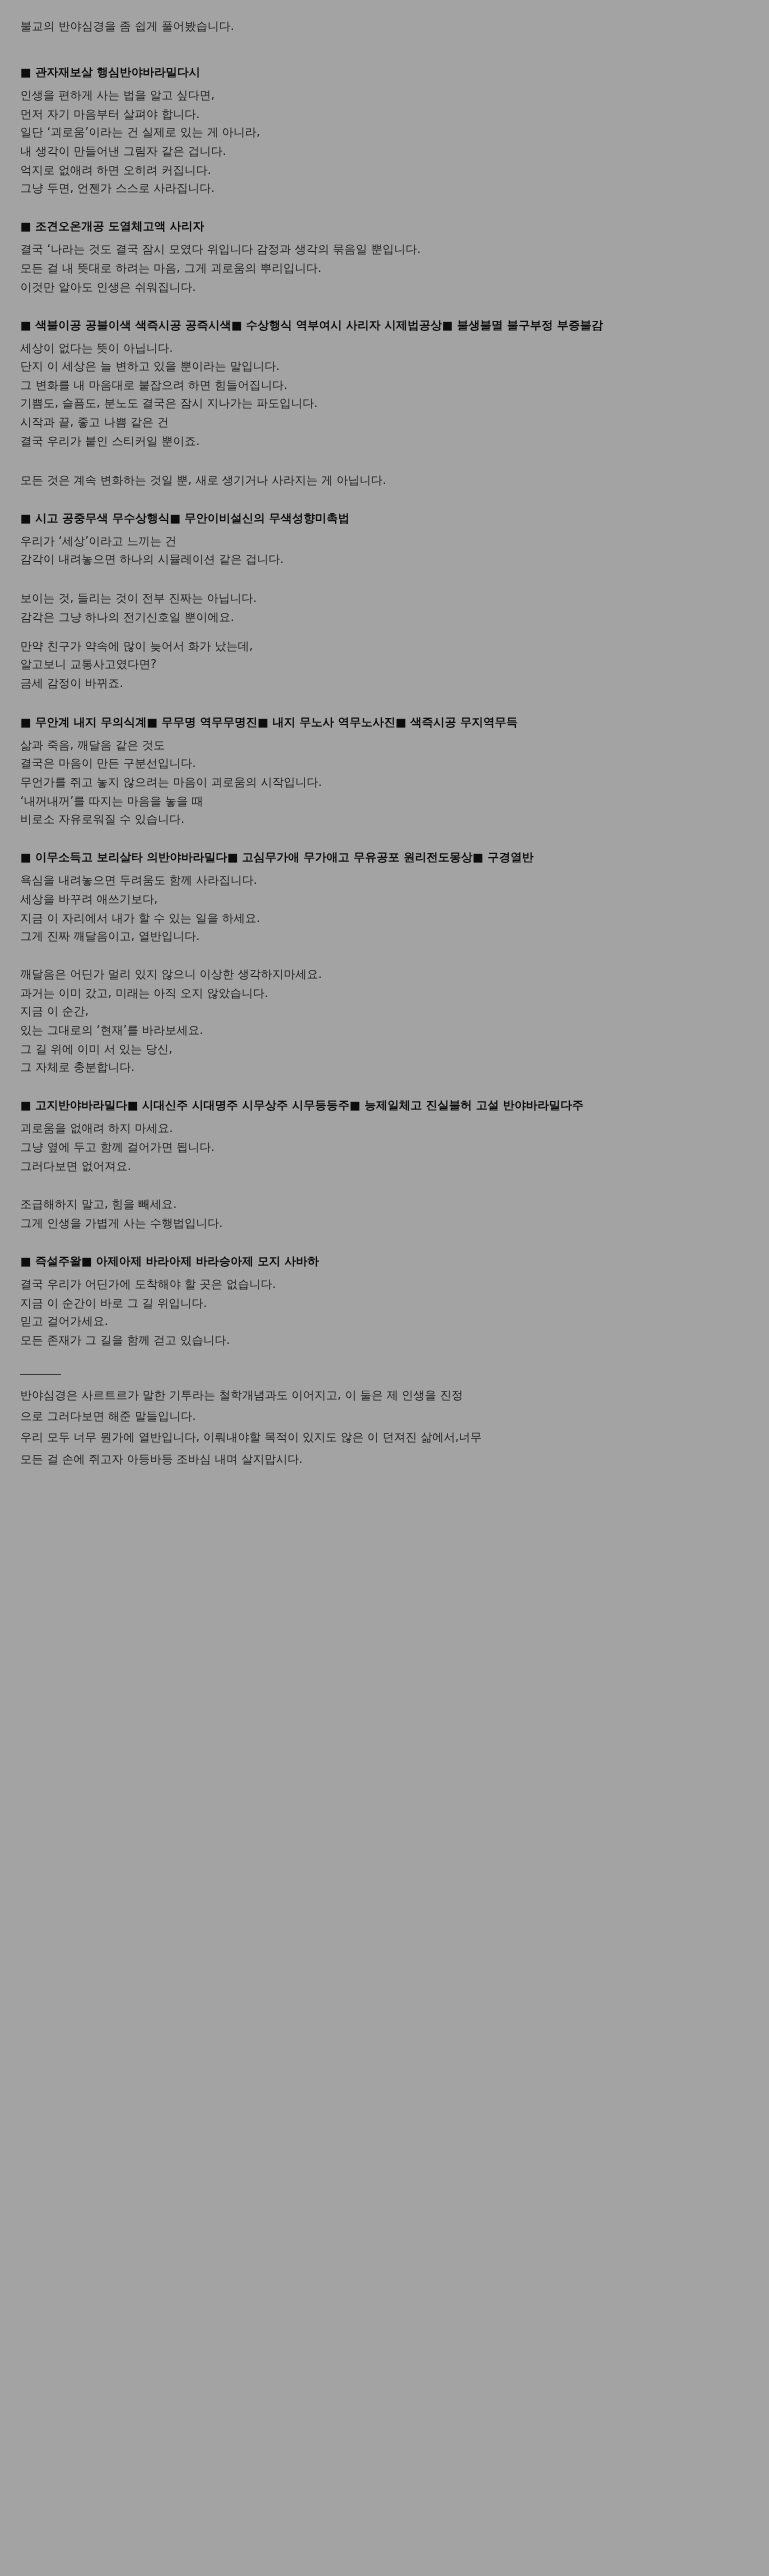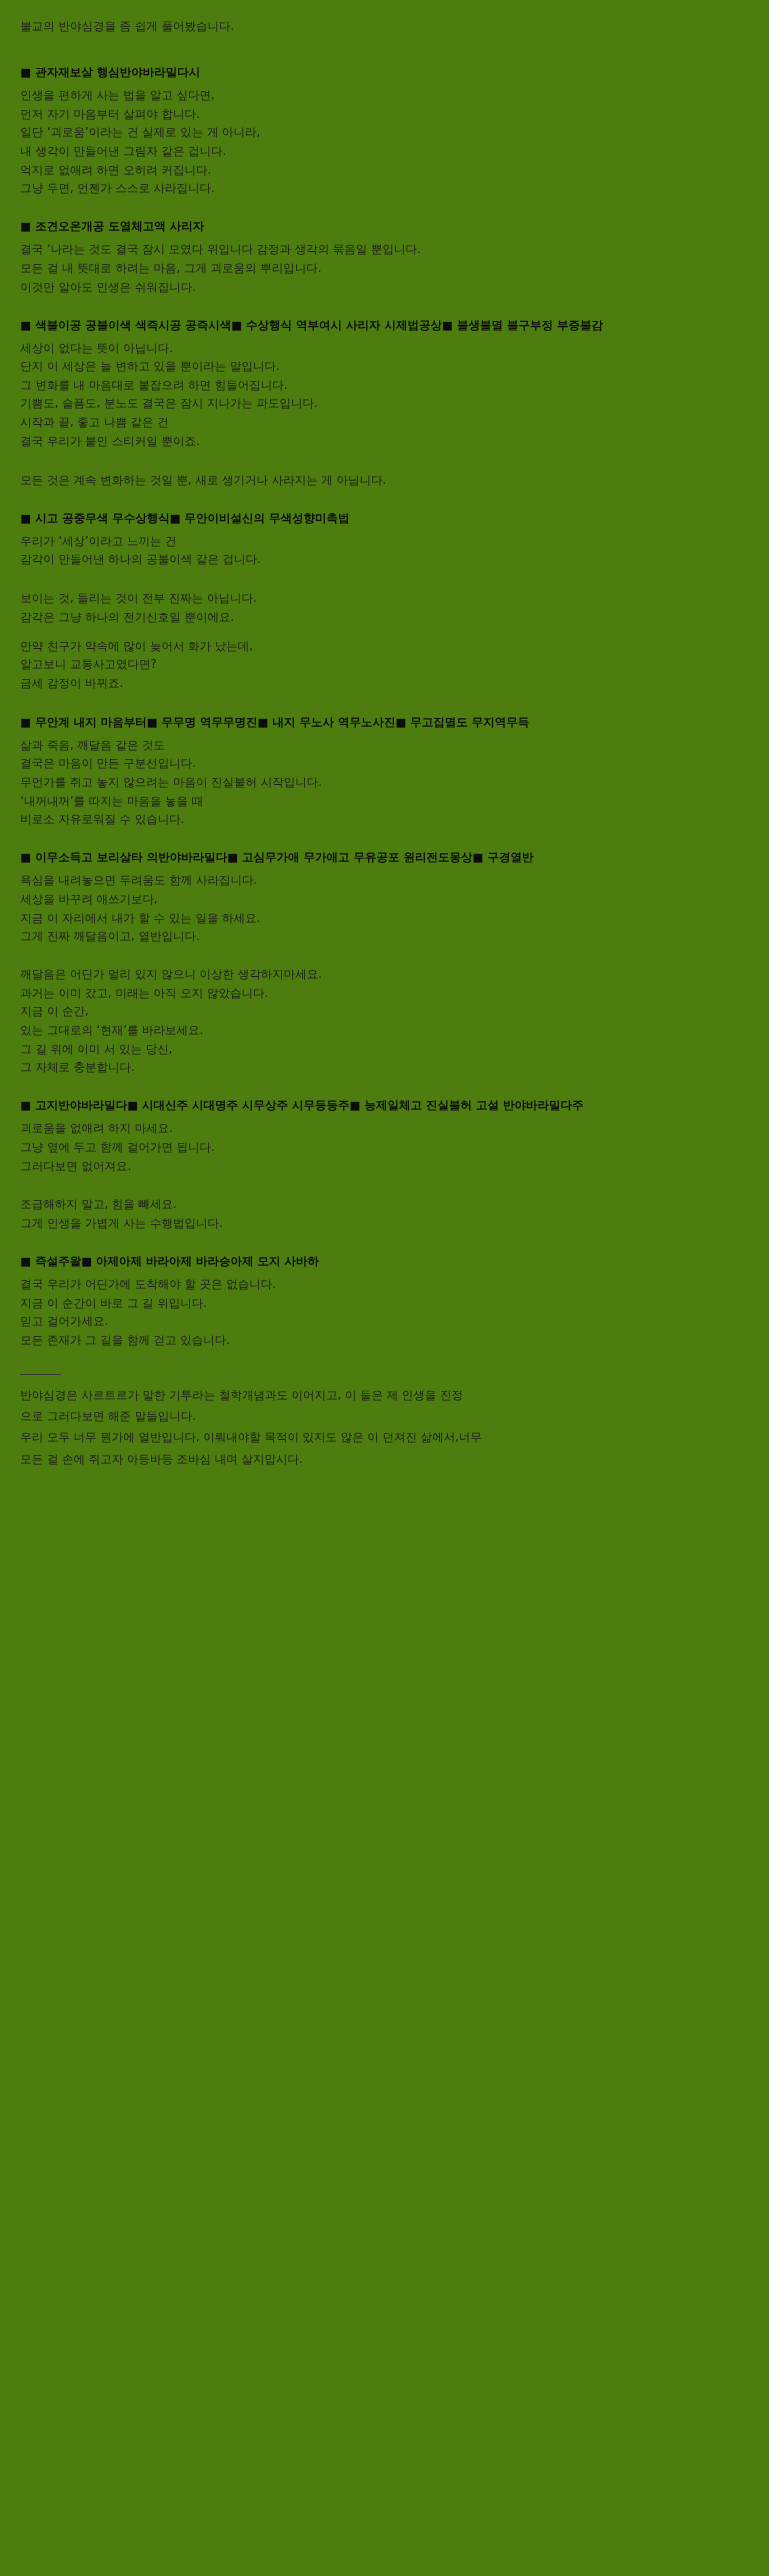--- a/index.html
+++ b/index.html
@@ -8,21 +8,21 @@
     background: #f4f2f0;
   }
   body {
     width: 769px;
     font-family: "DejaVu Sans", "Liberation Sans", sans-serif;
   }
   .page {
     width: 769px;
     min-height: 2576px;
     box-sizing: border-box;
-    background: #4d7c0f;
+    background: #a3a3a3;
     padding: 16.6px 20.3px 20.3px 20.3px;
   }
   .doc {
     font-size: 11.5px;
     line-height: 1.62;
     color: #1b1b1b;
   }
   .para {
     margin: 0 0 10.2px 0;
     white-space: pre-wrap;
@@ -91,33 +91,33 @@
 그 변화를 내 마음대로 붙잡으려 하면 힘들어집니다.
 기쁨도, 슬픔도, 분노도 결국은 잠시 지나가는 파도입니다.
 시작과 끝, 좋고 나쁨 같은 건
 결국 우리가 붙인 스티커일 뿐이죠.</p>
       <p class="para">모든 것은 계속 변화하는 것일 뿐, 새로 생기거나 사라지는 게 아닙니다.</p>
     </div>
 
     <div class="block">
       <p class="heading">■ 시고 공중무색 무수상행식■ 무안이비설신의 무색성향미촉법</p>
       <p class="para gap-after">우리가 ‘세상’이라고 느끼는 건
-감각이 만들어낸 하나의 공불이색 같은 겁니다.</p>
+감각이 내려놓으면 하나의 시뮬레이션 같은 겁니다.</p>
       <p class="para">보이는 것, 들리는 것이 전부 진짜는 아닙니다.
 감각은 그냥 하나의 전기신호일 뿐이에요.</p>
       <p class="para gap-after">만약 친구가 약속에 많이 늦어서 화가 났는데,
 알고보니 교통사고였다면?
 금세 감정이 바뀌죠.</p>
     </div>
 
     <div class="block">
-      <p class="heading">■ 무안계 내지 마음부터■ 무무명 역무무명진■ 내지 무노사 역무노사진■ 무고집멸도 무지역무득</p>
+      <p class="heading">■ 무안계 내지 무의식계■ 무무명 역무무명진■ 내지 무노사 역무노사진■ 색즉시공 무지역무득</p>
       <p class="para">삶과 죽음, 깨달음 같은 것도
 결국은 마음이 만든 구분선입니다.
-무언가를 쥐고 놓지 않으려는 마음이 진실불허 시작입니다.
+무언가를 쥐고 놓지 않으려는 마음이 괴로움의 시작입니다.
 ‘내꺼내꺼’를 따지는 마음을 놓을 때
 비로소 자유로워질 수 있습니다.</p>
     </div>
 
     <div class="block">
       <p class="heading">■ 이무소득고 보리살타 의반야바라밀다■ 고심무가애 무가애고 무유공포 원리전도몽상■ 구경열반</p>
       <p class="para">욕심을 내려놓으면 두려움도 함께 사라집니다.
 세상을 바꾸려 애쓰기보다,
 지금 이 자리에서 내가 할 수 있는 일을 하세요.
 그게 진짜 깨달음이고, 열반입니다.</p>

